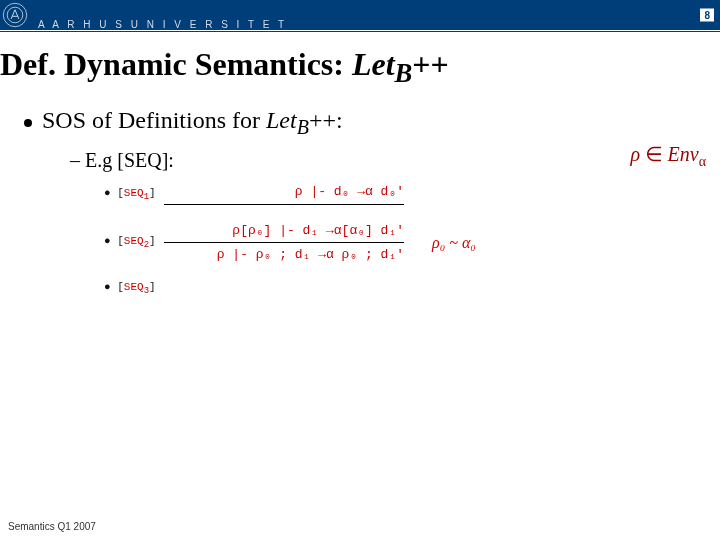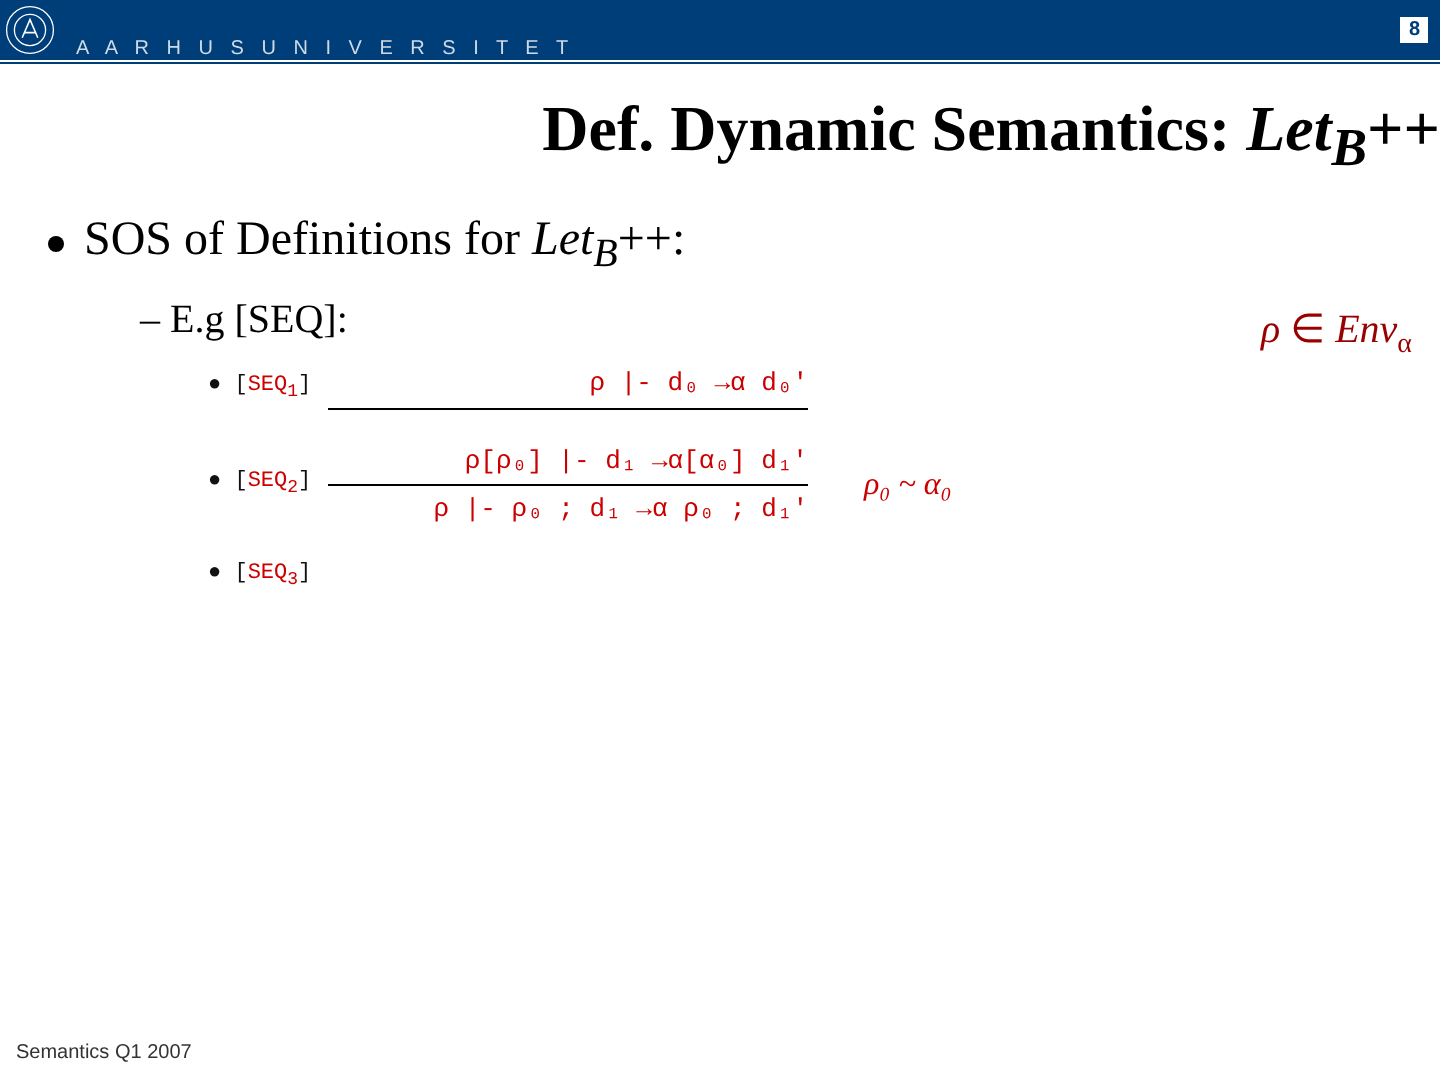--- a/index.html
+++ b/index.html
@@ -3,27 +3,27 @@
 <meta charset="utf-8">
 <style>
   * { margin: 0; padding: 0; box-sizing: border-box; }
   body { width: 720px; height: 540px; font-family: Arial, Helvetica, sans-serif; background: #fff; position: relative; overflow: hidden; }
   .header { background: #003e7a; color: #fff; height: 30px; display: flex; align-items: flex-end; position: relative; }
   .logo { width: 30px; height: 30px; display: flex; align-items: center; justify-content: center; }
   .logo svg { width: 26px; height: 26px; }
   .uni-name { font-size: 10px; letter-spacing: 3px; margin-left: 8px; font-weight: normal; color: #d0dae6; }
   .slide-num { position: absolute; right: 6px; top: 50%; transform: translateY(-50%); background: #fff; color: #003e7a; font-size: 10px; font-weight: bold; padding: 1px 4px; }
   .divider { height: 1px; background: #003e7a; margin-top: 1px; }
-  .title { text-align: right; font-size: 32px; font-family: "Times New Roman", serif; margin-top: 14px; color: #000; }
+  .title { text-align: left; font-size: 32px; font-family: "Times New Roman", serif; margin-top: 14px; color: #000; }
   .title .ital { font-style: italic; }
   .bullets { margin: 18px 0 0 24px; }
   .b1 { font-size: 24px; font-family: "Times New Roman", serif; color: #000; }
   .b1 .dot { display: inline-block; width: 8px; height: 8px; background: #000; border-radius: 50%; vertical-align: middle; margin-right: 10px; }
   .b1 .ital { font-style: italic; }
-  .annot { position: absolute; right: 14px; top: 152px; font-family: "Times New Roman", serif; font-size: 20px; color: #990000; font-style: italic; }
+  .annot { position: absolute; right: 14px; top: 142px; font-family: "Times New Roman", serif; font-size: 20px; color: #990000; font-style: italic; }
   .annot .sym { font-style: normal; }
   .annot sub { font-size: 14px; font-style: normal; vertical-align: sub; color: #990000; }
   .b2 { font-size: 20px; font-family: "Times New Roman", serif; color: #000; margin: 10px 0 0 46px; }
   .rules { margin: 10px 0 0 80px; font-family: "Courier New", monospace; font-size: 13px; line-height: 1.5; }
   .rule-row { display: flex; align-items: center; margin-bottom: 14px; }
   .rule-label { width: 60px; font-size: 11px; color: #111; }
   .rule-label .red { color: #cc0000; }
   .rule-body { display: flex; flex-direction: column; align-items: flex-end; }
   .rule-body .line { white-space: nowrap; }
   .rule-body .hr { height: 1px; background: #000; width: 100%; min-width: 240px; margin: 2px 0; }

